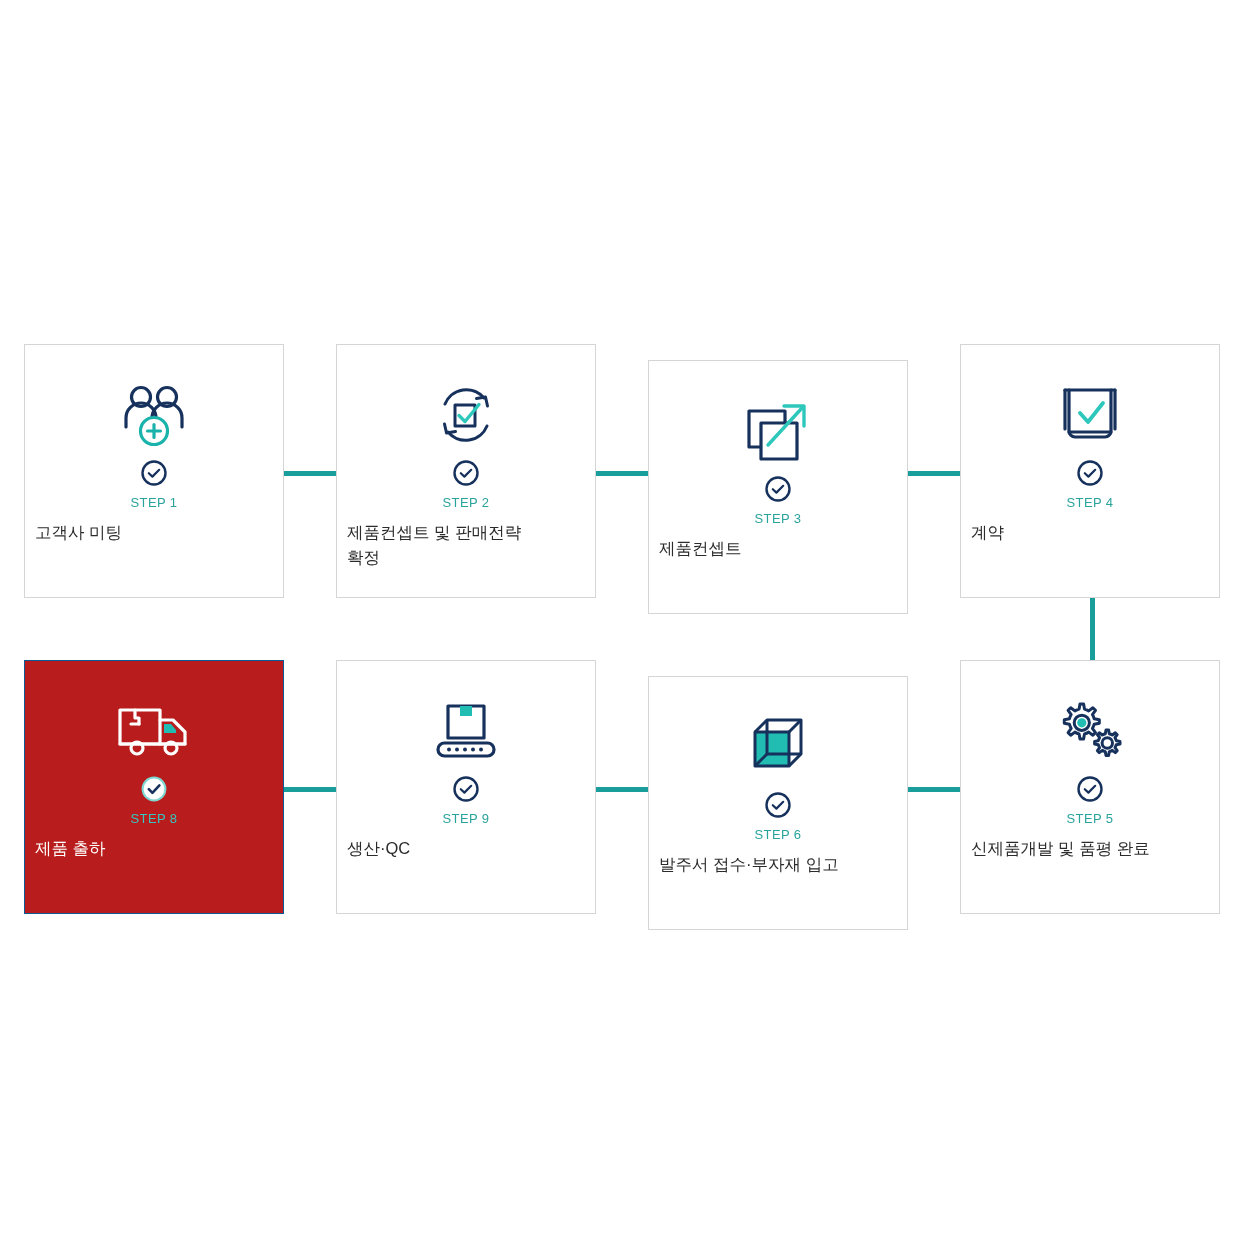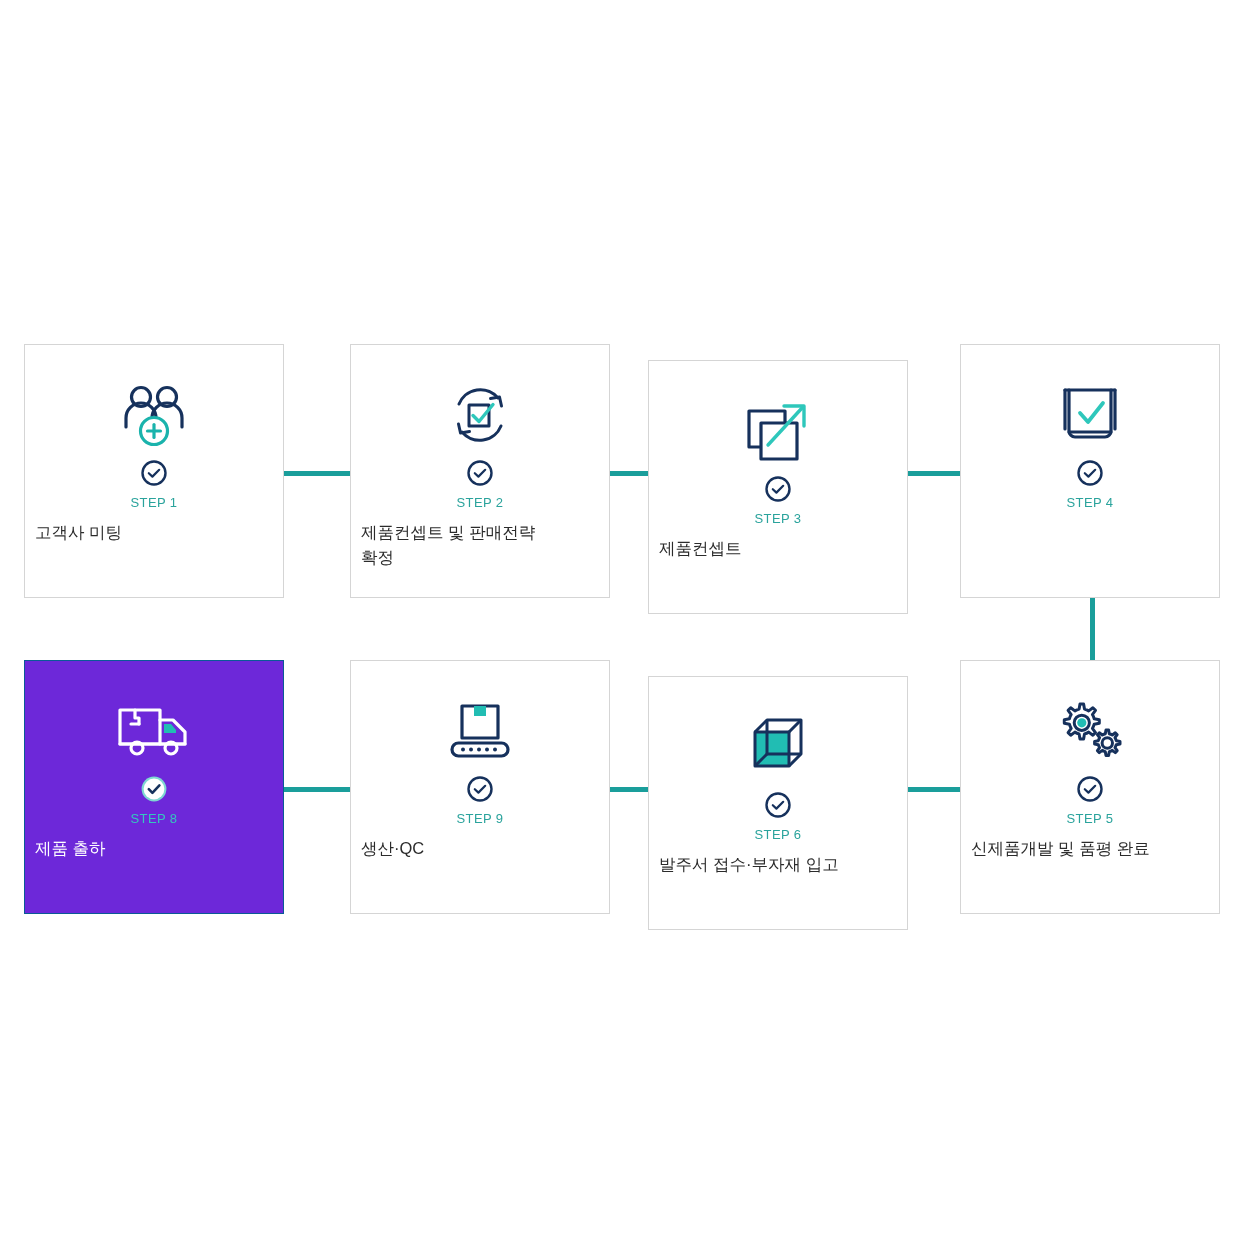--- a/index.html
+++ b/index.html
@@ -43,29 +43,29 @@
   .card {
     position: absolute;
     width: 260px;
     height: 254px;
     background: #ffffff;
     border: 1px solid #d5d5d5;
     box-sizing: border-box;
     z-index: 2;
   }
   .card.active {
-    background: #6d28d9;
+    background: #b91c1c;
     border-color: #0a5a96;
   }
 
   .row-top    { top: 344px; }
   .row-bottom { top: 660px; }
 
   .col-1 { left: 24px; }
-  .col-2 { left: 336px; margin-left: 14px; }
+  .col-2 { left: 336px; }
   .col-3 { left: 648px; margin-top: 16px; }
   .col-4 { left: 960px; }
 
   
   .card-icon {
     position: absolute;
     left: 0;
     top: 24px;
     width: 100%;
     height: 92px;
@@ -212,20 +212,21 @@
         <path d="M23 29 L31 38 L46 19" fill="none" stroke="#2ec7bb" stroke-width="3.8" stroke-linecap="round" stroke-linejoin="round"></path>
       </svg>
     </div>
     <div class="marker">
       <svg width="28" height="28" viewBox="0 0 28 28">
         <circle cx="14" cy="14" r="11.5" fill="#ffffff" stroke="#16315c" stroke-width="2.4"></circle>
         <path d="M8.8 14.2 L12.4 17.6 L19.2 10.8" fill="none" stroke="#16315c" stroke-width="2.2" stroke-linecap="round" stroke-linejoin="round"></path>
       </svg>
     </div>
     <div class="step-label">STEP 4</div>
+    <div class="step-title">계약</div>
   </div>
 
   <div class="card row-bottom col-1 active">
     <div class="card-icon">
       <svg width="78" height="62" viewBox="0 0 78 62">
         <g fill="none" stroke="#ffffff" stroke-width="3.2" stroke-linecap="round" stroke-linejoin="round">
           <path d="M5 10 H45 V44 H5 Z"></path>
           <path d="M45 20 H58 L70 32 V44 H45"></path>
           <line x1="5" y1="44" x2="70" y2="44"></line>
           <path d="M20 10 V18 h4 v6"></path>

